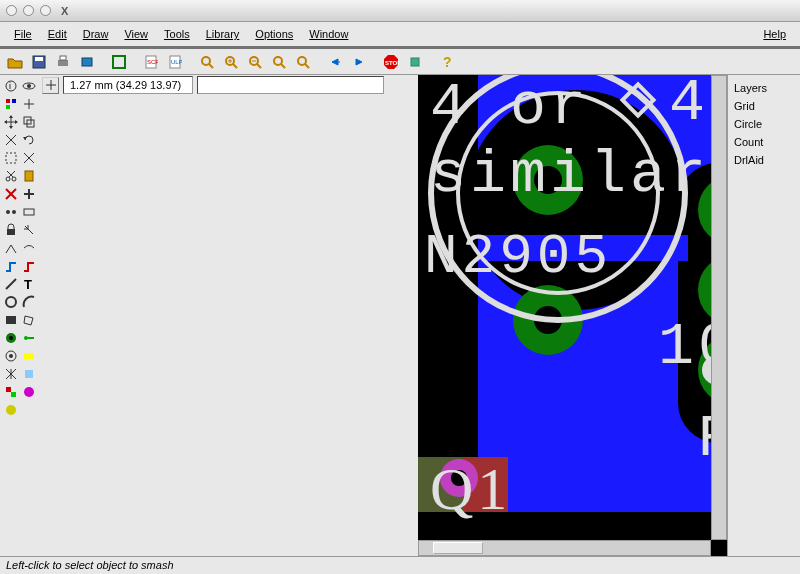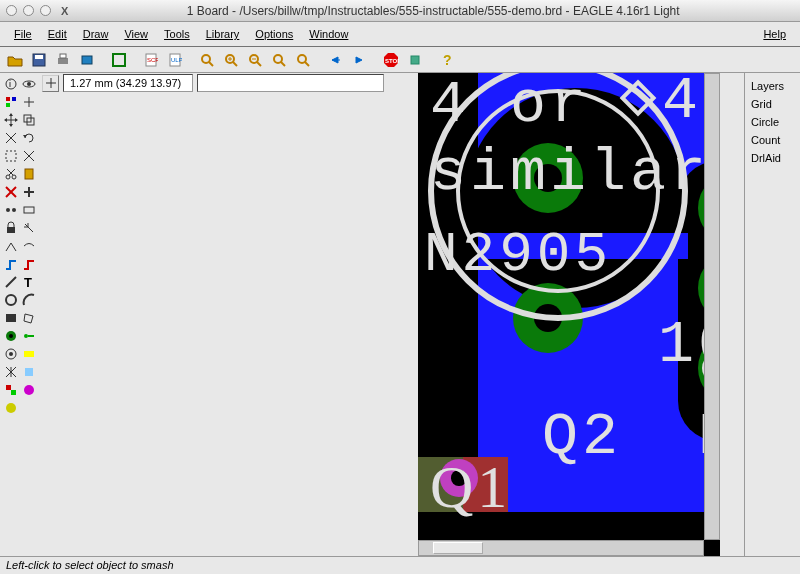--- a/index.html
+++ b/index.html
@@ -1,41 +1,41 @@
 <!DOCTYPE html>
 <html><head>
 <meta charset="utf-8">
 <style>
 * { margin: 0; padding: 0; box-sizing: border-box; font-family: Arial, sans-serif; }
 body { width: 800px; height: 574px; background: #e8e8e8; display: flex; flex-direction: column; overflow: hidden; font-size: 11px; }
 .titlebar { height: 22px; background: linear-gradient(#f5f5f5,#d0d0d0); display: flex; align-items: center; padding: 0 6px; border-bottom: 1px solid #999; }
 .traffic { display: flex; gap: 6px; margin-right: 10px; }
 .light { width: 11px; height: 11px; border-radius: 50%; border: 1px solid #888; background: #f0f0f0; }
 .titlebar-text { flex: 1; text-align: center; font-size: 12px; color: #333; }
-.menubar { height: 22px; background: #e8e8e8; display: flex; align-items: center; padding: 12px 6px; border-bottom: 1px solid #737373; }
+.menubar { height: 22px; background: #e8e8e8; display: flex; align-items: center; padding: 12px 6px; border-bottom: 3px solid #737373; }
 .menu-item { padding: 2px 8px; text-decoration: underline; color: #000; cursor: pointer; }
 .menu-spacer { flex: 1; }
 .toolbar { height: 26px; background: #e8e8e8; display: flex; align-items: center; padding: 2px 4px; border-bottom: 1px solid #999; gap: 2px; }
 .tb-btn { width: 22px; height: 20px; display: flex; align-items: center; justify-content: center; border: 1px solid transparent; cursor: pointer; }
 .tb-sep { width: 6px; }
 .main-row { flex: 1; display: flex; min-height: 0; }
 .left-tools { width: 40px; background: #e8e8e8; display: flex; flex-direction: column; padding: 2px; gap: 1px; }
 .lt-row { display: flex; gap: 1px; }
 .lt-btn { width: 17px; height: 17px; background: #e8e8e8; display: flex; align-items: center; justify-content: center; cursor: pointer; }
 .lt-btn svg { width: 14px; height: 14px; }
 .center { flex: 1; display: flex; min-width: 0; }
 .coord-row { height: 20px; display: flex; align-items: center; gap: 4px; padding: 2px; }
 .coord-box { border: 1px inset #999; background: #fff; padding: 2px 6px; font-size: 11px; min-width: 130px; }
 .cmd-input { flex: 1; border: 1px inset #999; background: #fff; height: 18px; padding: 0 4px; }
 .canvas-wrap { flex: 1; position: relative; background: #000; min-height: 0; margin-left: 32px; }
 .canvas { position: absolute; inset: 0 16px 16px 0; background: #000; overflow: hidden; }
 .scroll-v { position: absolute; right: 0; top: 0; bottom: 16px; width: 16px; background: #d0d0d0; border: 1px solid #999; }
 .scroll-h { position: absolute; left: 0; right: 16px; bottom: 0; height: 16px; background: #d0d0d0; border: 1px solid #999; }
 .scroll-h-thumb { position:absolute; left: 14px; width: 50px; top:1px; bottom:1px; background:#e8e8e8; border:1px outset #fff;}
-.right-panel { width: 56px; background: #e8e8e8; border-left: 1px solid #999; padding: 4px; margin-left: 24px; }
+.right-panel { width: 73px; background: #e8e8e8; border-left: 1px solid #999; padding: 4px; }
 .right-panel div { padding: 3px 2px; font-size: 11px; cursor: pointer; }
 .status { height: 18px; background: #e8e8e8; border-top: 1px solid #999; padding: 2px 6px; font-style: italic; font-size: 11px; }
 
 .pcb-bg { position:absolute; inset:0; background:#1a1aff; }
 .pcb-black { position:absolute; background:#000; }
 .pad { position:absolute; background:#0a7a0a; border-radius:50%; }
 .pad::after { content:''; position:absolute; inset:30%; background:#000; border-radius:50%; }
 .silk { position:absolute; color:#e0e0e0; font-family: monospace; font-weight: 300; }
 .silk-text { font-size: 60px; color:#e0e0e0; font-family: 'Courier New', monospace; letter-spacing: 4px;}
 .silk-text-lg { font-size: 56px; }
@@ -48,21 +48,20 @@
 </head>
 <body>
 
 <div class="titlebar">
   <div class="traffic">
     <div class="light"></div>
     <div class="light"></div>
     <div class="light"></div>
   </div>
   <span style="color:#555;font-weight:bold;margin-right:4px;">X</span>
-  <div class="titlebar-text">1 Board - /Users/billw/tmp/Instructables/555-instructable/555-demo.brd - EAGLE 4.16r1 Light</div>
 </div>
 
 <div class="menubar">
   <span class="menu-item">File</span>
   <span class="menu-item">Edit</span>
   <span class="menu-item">Draw</span>
   <span class="menu-item">View</span>
   <span class="menu-item">Tools</span>
   <span class="menu-item">Library</span>
   <span class="menu-item">Options</span>
@@ -488,21 +487,20 @@
         <div class="cross" style="left:406px;top:215px;width:40px;height:40px;"></div>
 
         <div style="position:absolute;left:0;bottom:28px;width:90px;height:55px;background:#a03030;"></div>
         <div style="position:absolute;left:0;bottom:28px;width:45px;height:55px;background:#307030;opacity:.7;"></div>
         <div class="pad" style="left:22px;bottom:43px;width:38px;height:38px;background:#c040c0;"></div>
 
         <div class="silk silk-text" style="left:12px;top:-2px;">4 or similar</div>
         <div class="silk silk-text silk-text-lg" style="left:6px;top:150px;">N2905</div>
         <div class="silk silk-text" style="left:240px;top:238px;font-family:Liberation Mono, monospace;">100</div>
         <div class="silk silk-text" style="left:328px;top:188px;font-size:48px;opacity:.8;">R1</div>
-        <div class="silk silk-text" style="left:124px;top:330px;">Q2</div>
         <div class="silk silk-text" style="left:280px;top:330px;">R4</div>
         <div class="silk silk-text" style="left:12px;top:380px;font-family:Liberation Serif, serif;">Q1</div>
         <div class="silk silk-text" style="right:2px;top:-6px;">4</div>
 
         <svg style="position:absolute;left:195px;top:0px;" width="50" height="50">
             <rect x="14" y="14" width="22" height="22" fill="none" stroke="#ddd" stroke-width="4" transform="rotate(45 25 25)"></rect>
           </svg>
       </div>
       <div class="scroll-v"></div>
       <div class="scroll-h">

